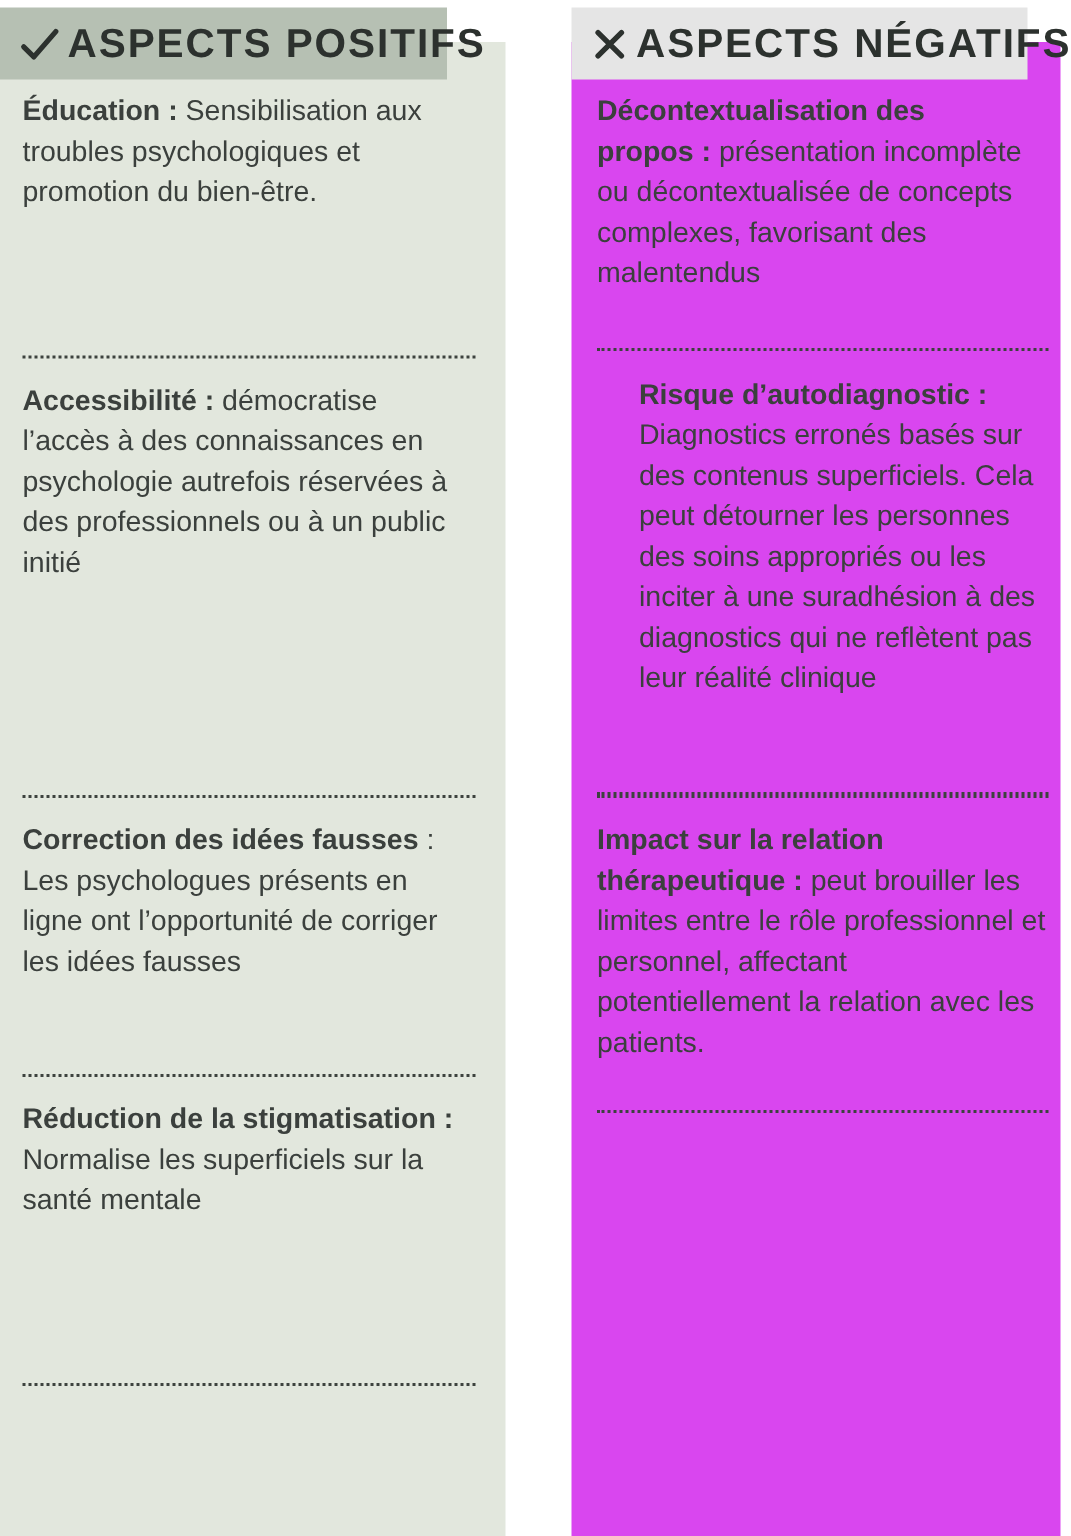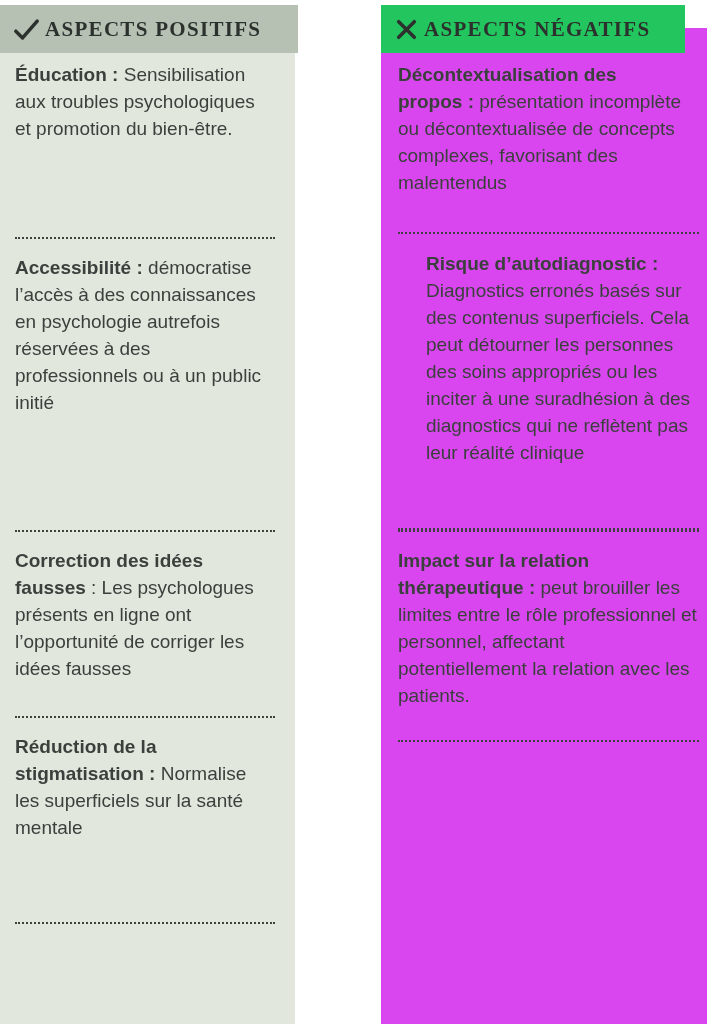--- a/index.html
+++ b/index.html
@@ -14,47 +14,46 @@
     overflow: hidden;
   }
 
   
   .panel {
     position: absolute;
     top: 28px;
     height: 996px;
     z-index: 1;
   }
-  .panel.left  { left: 0;     width: 295px; }
+  .panel.left  { left: 0;     width: 337px; }
   .panel.right { left: 381px; width: 326px; }
 
   
   .band {
     position: absolute;
     top: 5px;
     height: 48px;
     display: flex;
     align-items: center;
     gap: 5px;
     padding-left: 13px;
     box-sizing: border-box;
     z-index: 2;
   }
   .band.left  { left: 0;     width: 298px; }
   .band.right { left: 381px; width: 304px; }
 
   .band .hicon { display: flex; align-items: center; }
   .band .htext {
     margin: 0;
-    font-size: 21px;
+    font-size: 27px;
     font-weight: bold;
     letter-spacing: 1.3px;
     color: #2c312e;
     white-space: nowrap;
-    font-family: Liberation Serif, serif;
   }
 
   
   .item { box-sizing: border-box; }
   .item p {
     margin: 0;
     font-size: 19px;
     line-height: 27px;
     color: #3b403d;
   }
@@ -84,21 +83,21 @@
 
   <header class="band left" style="background: rgb(182, 192, 179);">
     <span class="hicon">
       <svg width="27" height="27" viewBox="0 0 24 24" aria-hidden="true">
         <path d="M2.5 13.5 L8.5 19.5 L21.5 4.5" fill="none" stroke="#2c312e" stroke-width="3.1" stroke-linecap="round" stroke-linejoin="round"></path>
       </svg>
     </span>
     <h2 class="htext">ASPECTS POSITIFS</h2>
   </header>
 
-  <header class="band right" style="background: #22c55e;">
+  <header class="band right" style="background: #e5e5e5;">
     <span class="hicon">
       <svg width="25" height="25" viewBox="0 0 24 24" aria-hidden="true">
         <path d="M4.5 4.5 L19.5 19.5 M19.5 4.5 L4.5 19.5" fill="none" stroke="#2c312e" stroke-width="3.4" stroke-linecap="round"></path>
       </svg>
     </span>
     <h2 class="htext">ASPECTS NÉGATIFS</h2>
   </header>
 
   <section class="panel left" style="background: rgb(226, 231, 221);">
     <div class="item i0">

